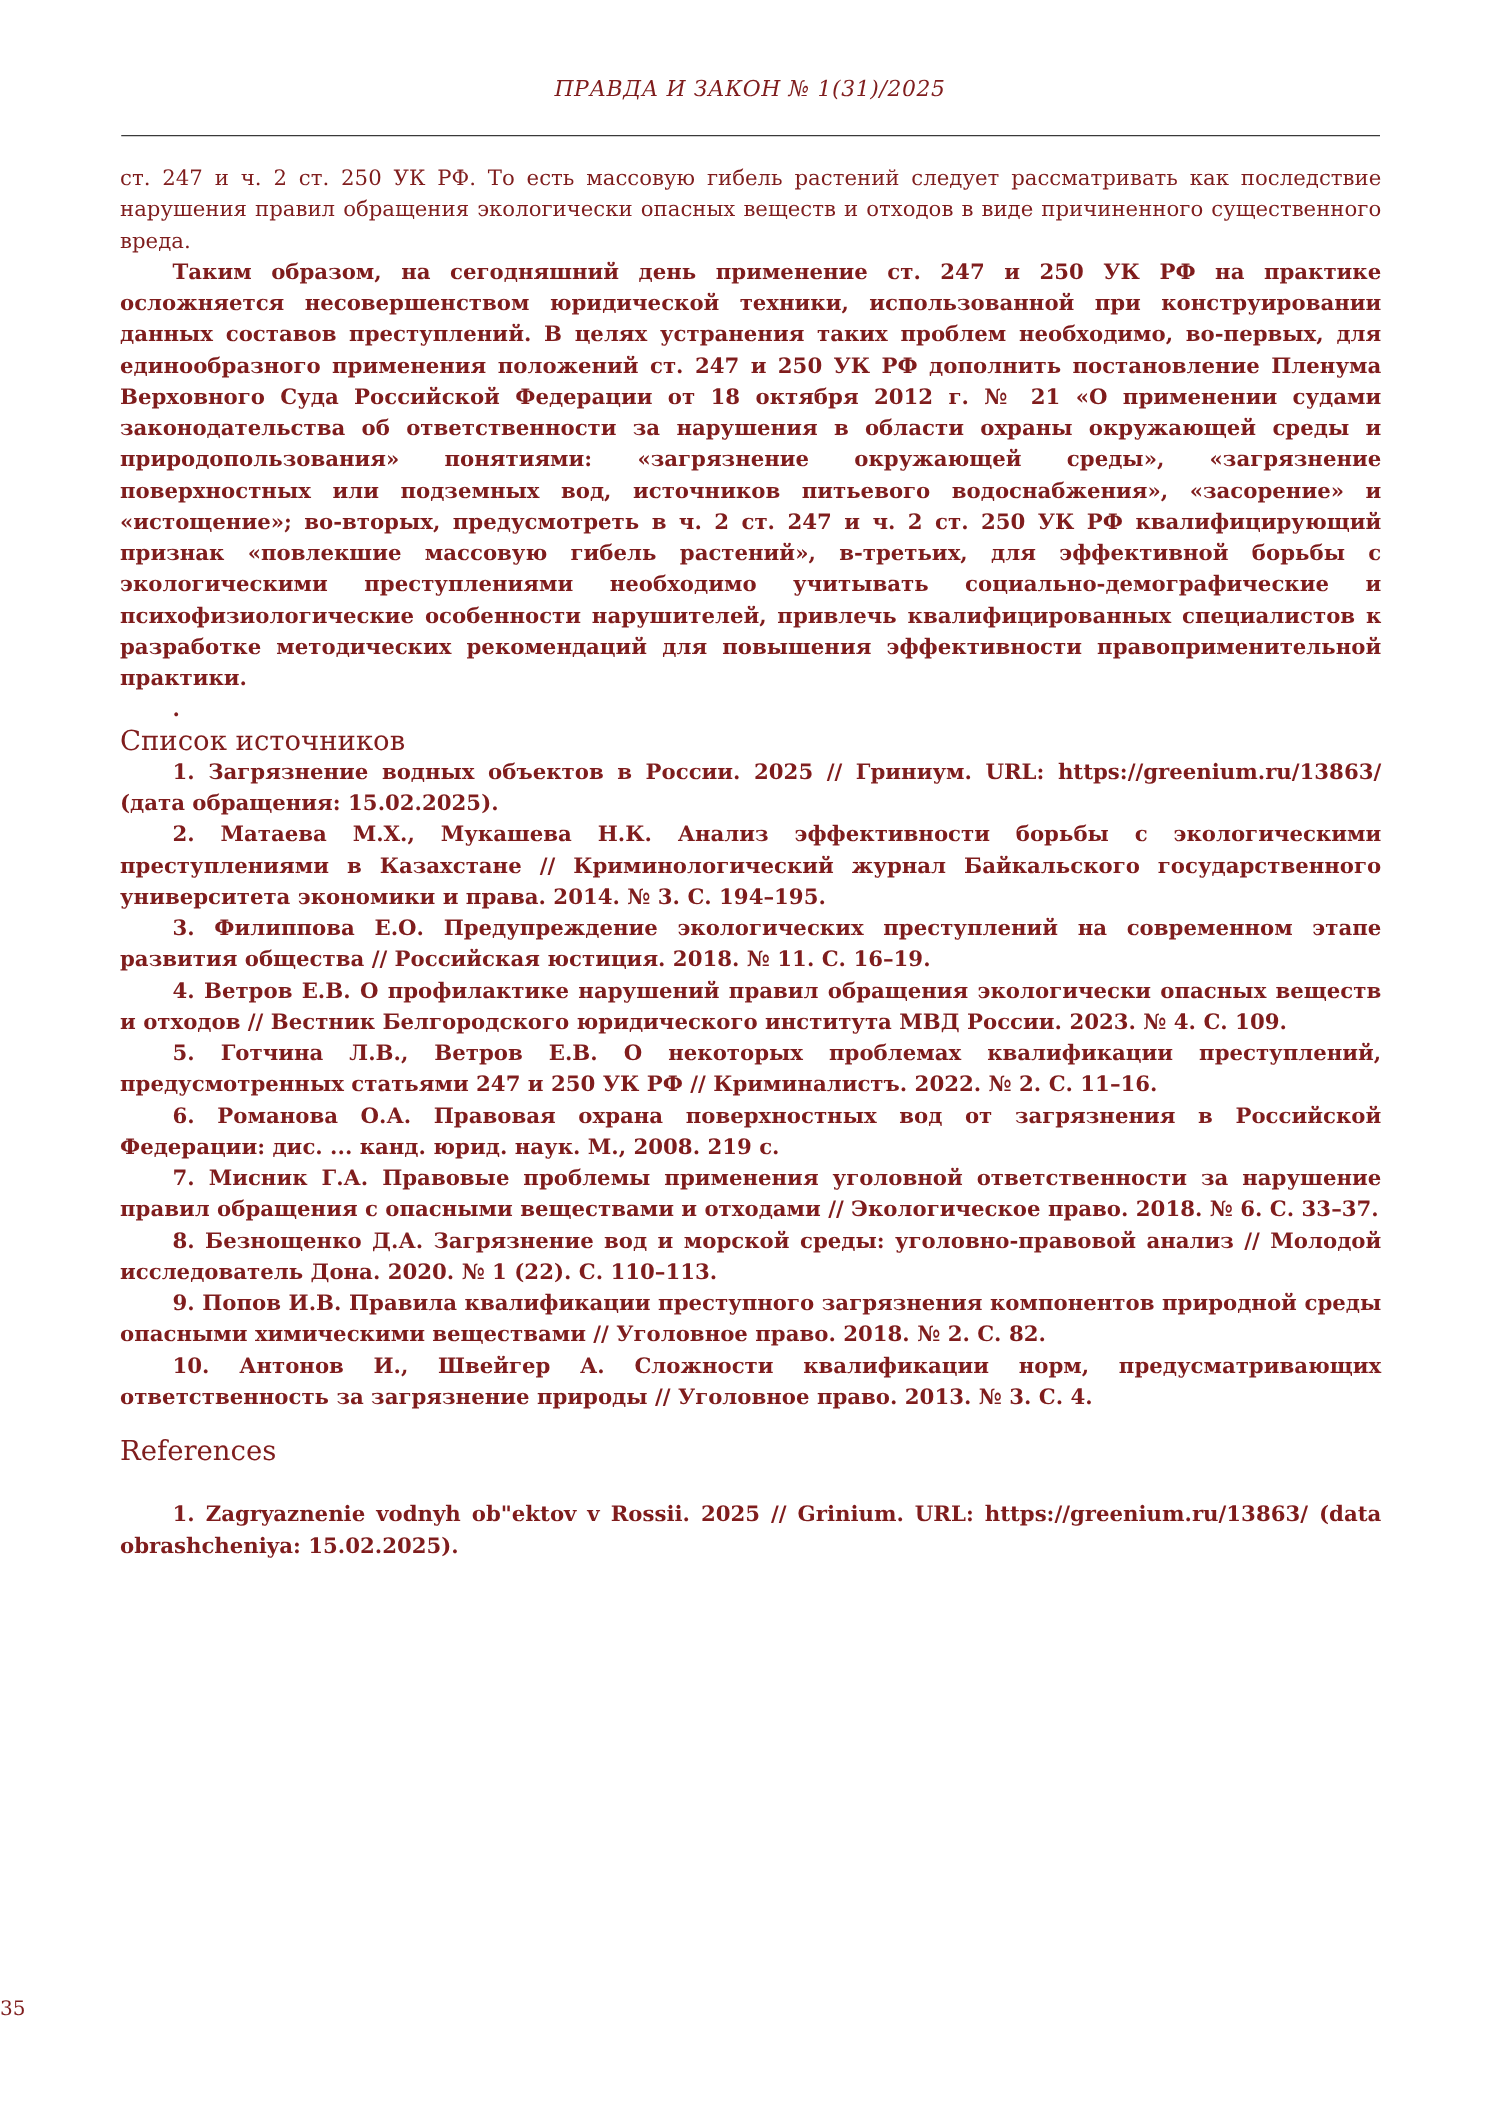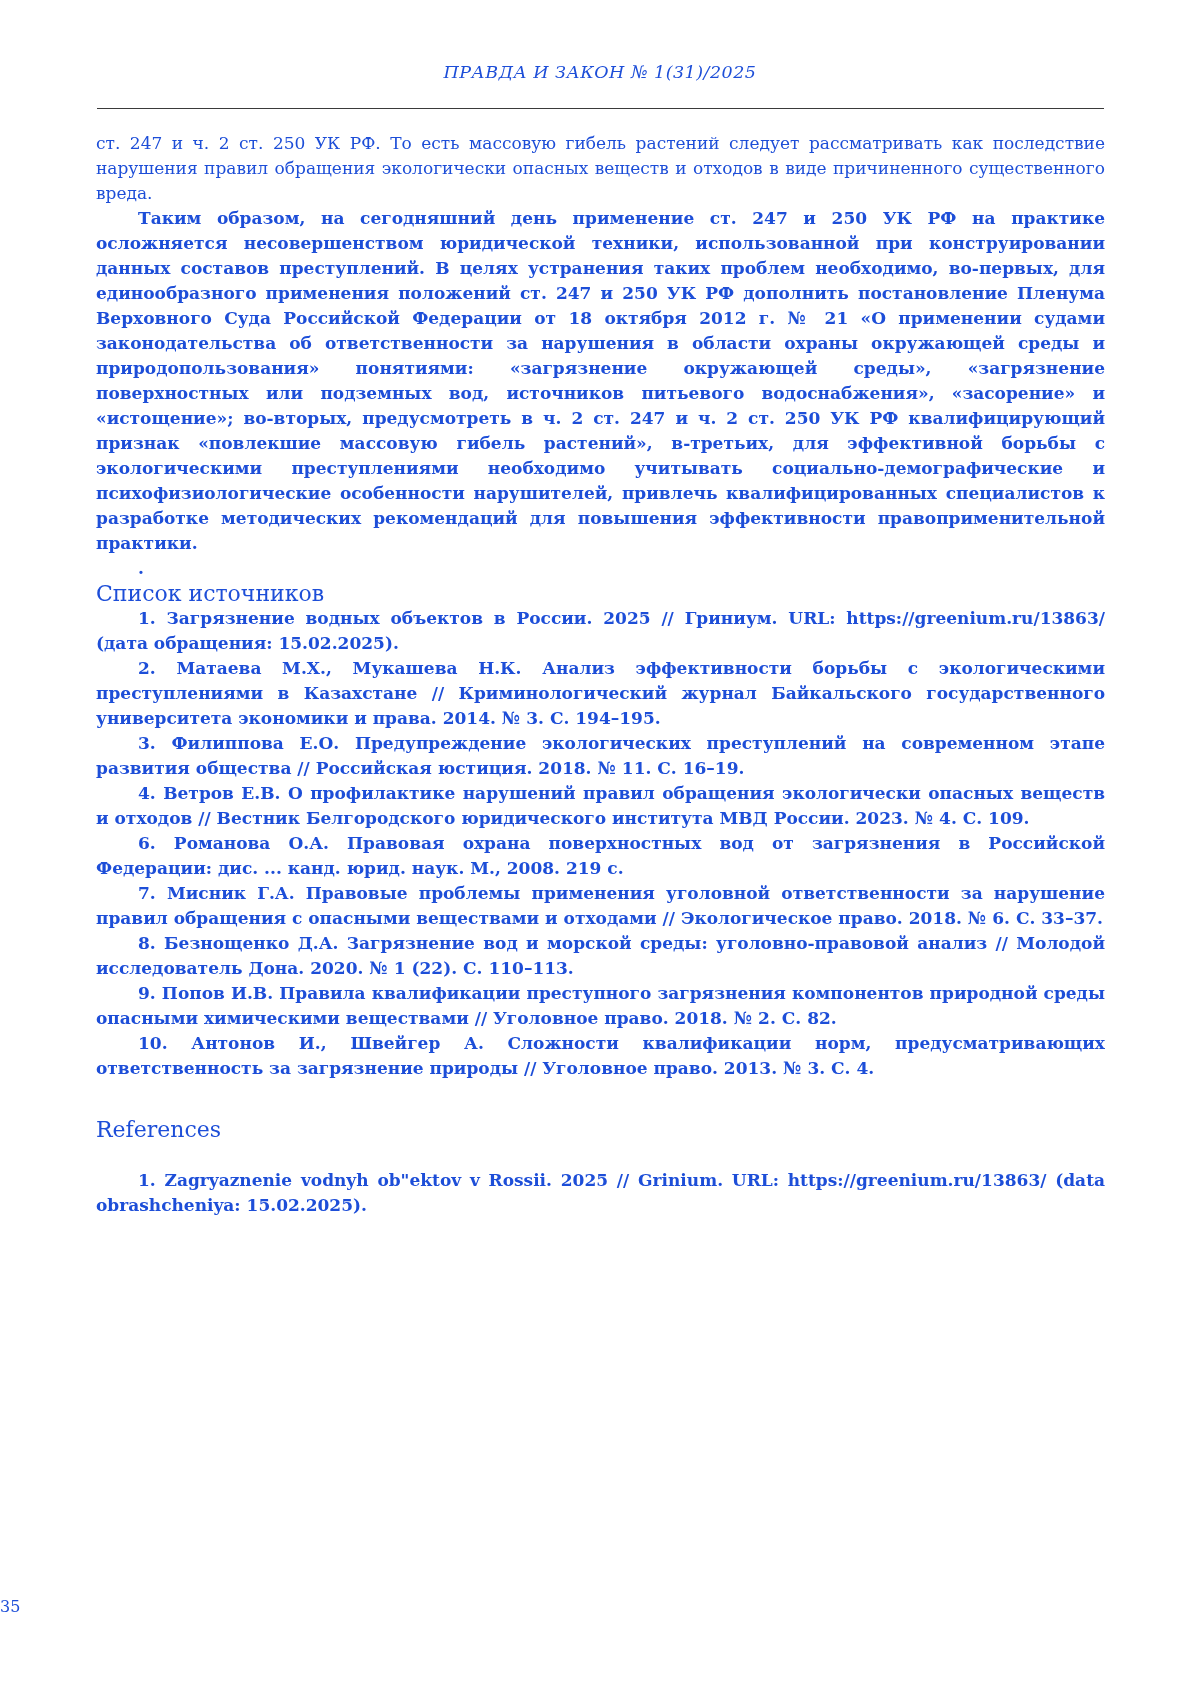--- a/index.html
+++ b/index.html
@@ -7,21 +7,21 @@
     padding: 0;
     background: #ffffff;
   }
   .page {
     position: relative;
     width: 1200px;
     height: 1697px;
     margin: 0 auto;
     background: #ffffff;
     font-family: "DejaVu Serif", serif;
-    color: #1d4ed8;
+    color: #7f1d1d;
     overflow: hidden;
   }
   .journal-title {
     margin-top: 62px;
     text-align: center;
     font-style: italic;
     font-size: 17.5px;
     letter-spacing: 0.5px;
   }
   .header-rule {
@@ -44,21 +44,21 @@
   }
   .section-heading {
     font-size: 22px;
     font-weight: normal;
     text-align: center;
     text-indent: 0;
     margin: 0 0 17px 0;
     line-height: 25px;
   }
   .section-heading.refs {
-    margin-top: 36px;
+    margin-top: 18px;
     margin-bottom: 26px;
   }
   .stray {
     line-height: 25px;
   }
   .page-number {
     position: absolute;
     top: 1597px;
     left: 0;
     right: 0;
@@ -81,20 +81,21 @@
     <p class="indent">Таким образом, на сегодняшний день применение ст. 247 и 250 УК РФ на практике осложняется несовершенством юридической техники, использованной при конструировании данных составов преступлений. В целях устранения таких проблем необходимо, во-первых, для единообразного применения положений ст. 247 и 250 УК РФ дополнить постановление Пленума Верховного Суда Российской Федерации от 18 октября 2012 г. № 21 «О применении судами законодательства об ответственности за нарушения в области охраны окружающей среды и природопользования» понятиями: «загрязнение окружающей среды», «загрязнение поверхностных или подземных вод, источников питьевого водоснабжения», «засорение» и «истощение»; во-вторых, предусмотреть в ч. 2 ст. 247 и ч. 2 ст. 250 УК РФ квалифицирующий признак «повлекшие массовую гибель растений», в-третьих, для эффективной борьбы с экологическими преступлениями необходимо учитывать социально-демографические и психофизиологические особенности нарушителей, привлечь квалифицированных специалистов к разработке методических рекомендаций для повышения эффективности правоприменительной практики.</p>
 
     <p class="indent stray">.</p>
 
     <p class="section-heading">Список источников</p>
 
     <p class="indent">1. Загрязнение водных объектов в России. 2025 // Гриниум. URL: https://greenium.ru/13863/ (дата обращения: 15.02.2025).</p>
     <p class="indent">2. Матаева М.Х., Мукашева Н.К. Анализ эффективности борьбы с экологическими преступлениями в Казахстане // Криминологический журнал Байкальского государственного университета экономики и права. 2014. № 3. С. 194–195.</p>
     <p class="indent">3. Филиппова Е.О. Предупреждение экологических преступлений на современном этапе развития общества // Российская юстиция. 2018. № 11. С. 16–19.</p>
     <p class="indent">4. Ветров Е.В. О профилактике нарушений правил обращения экологически опасных веществ и отходов // Вестник Белгородского юридического института МВД России. 2023. № 4. С. 109.</p>
+    <p class="indent">5. Готчина Л.В., Ветров Е.В. О некоторых проблемах квалификации преступлений, предусмотренных статьями 247 и 250 УК РФ // Криминалистъ. 2022. № 2. С. 11–16.</p>
     <p class="indent">6. Романова О.А. Правовая охрана поверхностных вод от загрязнения в Российской Федерации: дис. ... канд. юрид. наук. М., 2008. 219 с.</p>
     <p class="indent">7. Мисник Г.А. Правовые проблемы применения уголовной ответственности за нарушение правил обращения с опасными веществами и отходами // Экологическое право. 2018. № 6. С. 33–37.</p>
     <p class="indent">8. Безнощенко Д.А. Загрязнение вод и морской среды: уголовно-правовой анализ // Молодой исследователь Дона. 2020. № 1 (22). С. 110–113.</p>
     <p class="indent">9. Попов И.В. Правила квалификации преступного загрязнения компонентов природной среды опасными химическими веществами // Уголовное право. 2018. № 2. С. 82.</p>
     <p class="indent">10. Антонов И., Швейгер А. Сложности квалификации норм, предусматривающих ответственность за загрязнение природы // Уголовное право. 2013. № 3. С. 4.</p>
 
     <p class="section-heading refs">References</p>
 
     <p class="indent">1. Zagryaznenie vodnyh ob"ektov v Rossii. 2025 // Grinium. URL: https://greenium.ru/13863/ (data obrashcheniya: 15.02.2025).</p>
 

